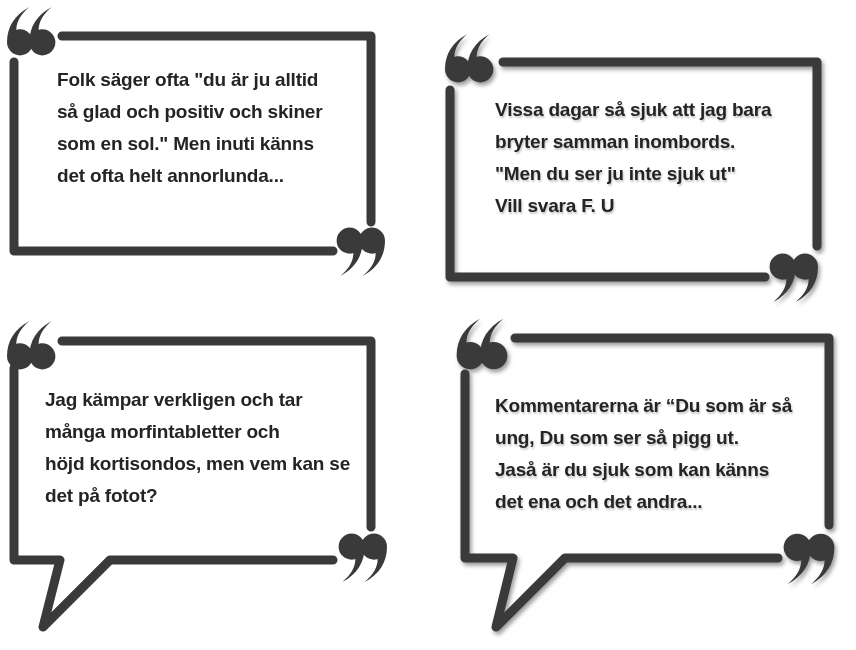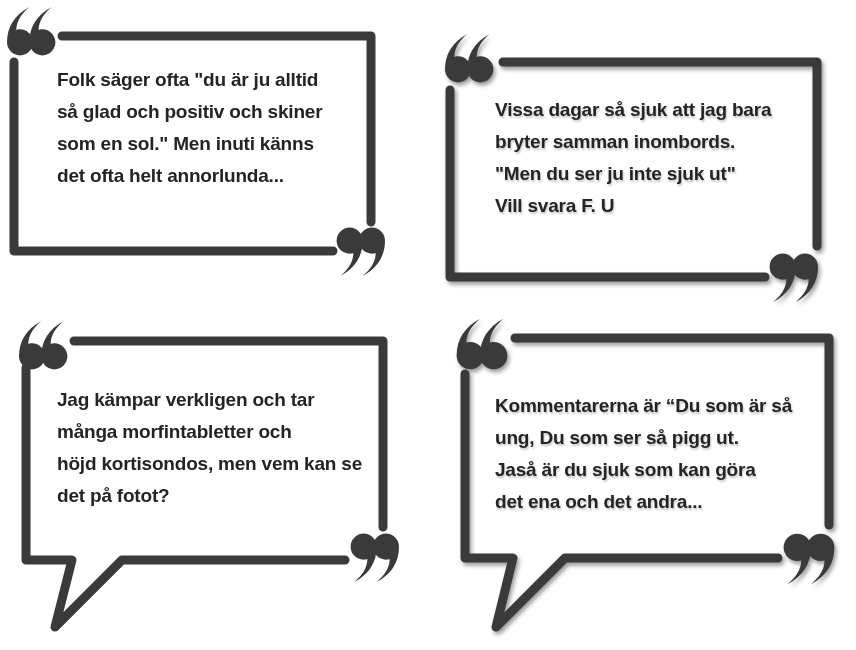--- a/index.html
+++ b/index.html
@@ -12,21 +12,21 @@
   html,body{width:856px;height:650px;overflow:hidden;}
   body{
     background:var(--bg);
     font-family:"Liberation Sans",sans-serif;
     position:relative;
   }
   .canvas{position:relative;width:856px;height:650px;background:var(--bg);}
   .card{position:absolute;}
   .card-1{left:0;top:0;width:428px;height:300px;}
   .card-2{left:428px;top:0;width:428px;height:300px;margin-top:26px;}
-  .card-3{left:0;top:300px;width:428px;height:350px;margin-left:12px;}
+  .card-3{left:0;top:300px;width:428px;height:350px;}
   .card-4{left:428px;top:300px;width:428px;height:350px;}
   .frame-svg{position:absolute;left:0;top:0;overflow:visible;}
   .frame-svg .stroke{
     fill:none;
     stroke:var(--ink);
     stroke-width:9;
     stroke-linecap:round;
     stroke-linejoin:round;
   }
   .frame-svg use{fill:var(--ink);}
@@ -114,17 +114,17 @@
       <g>
         <use href="#comma-pair" transform="translate(80,70) rotate(180) scale(0.65)"></use>
       </g>
       <path class="stroke" d="M87,38 H401 V225 M350,258 H137 L68,327 L85,258 H37 V74"></path>
       <g>
         <use href="#comma-pair" transform="translate(355,233) scale(0.65)"></use>
       </g>
     </svg>
     <div class="quote-text t-4 shadowed">Kommentarerna är “Du som är så
 ung, Du som ser så pigg ut.
-Jaså är du sjuk som kan göra
+Jaså är du sjuk som kan känns
 det ena och det andra...</div>
   </div>
 
 </div>
 
 </body></html>

